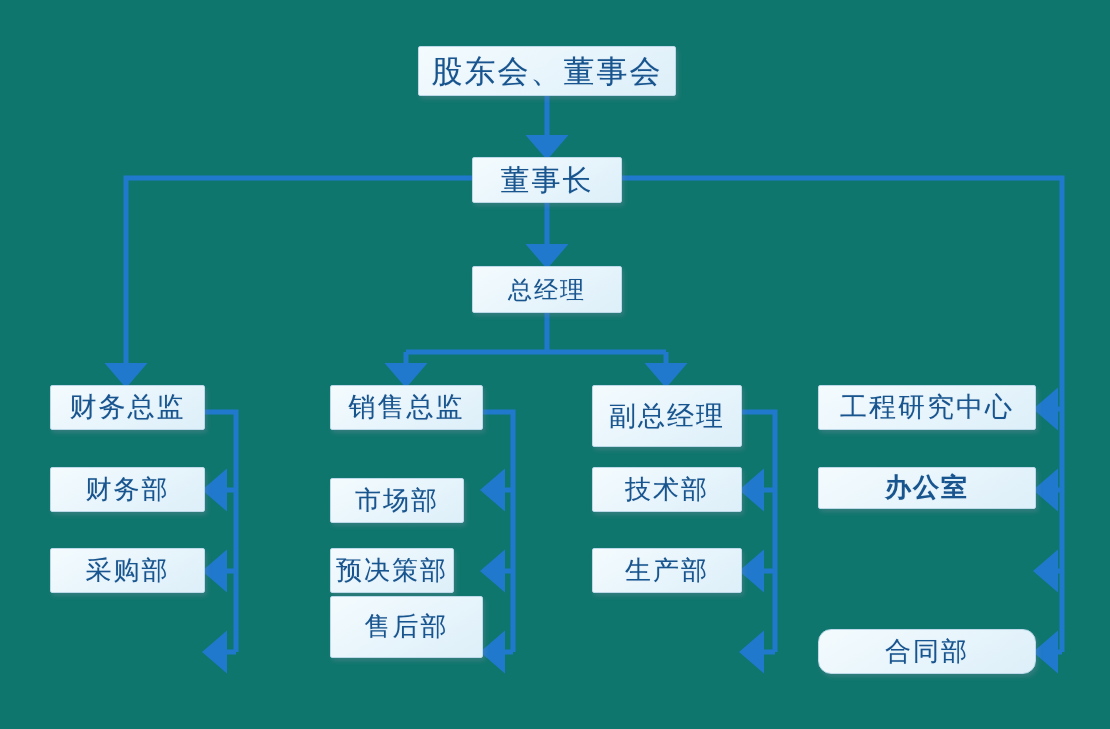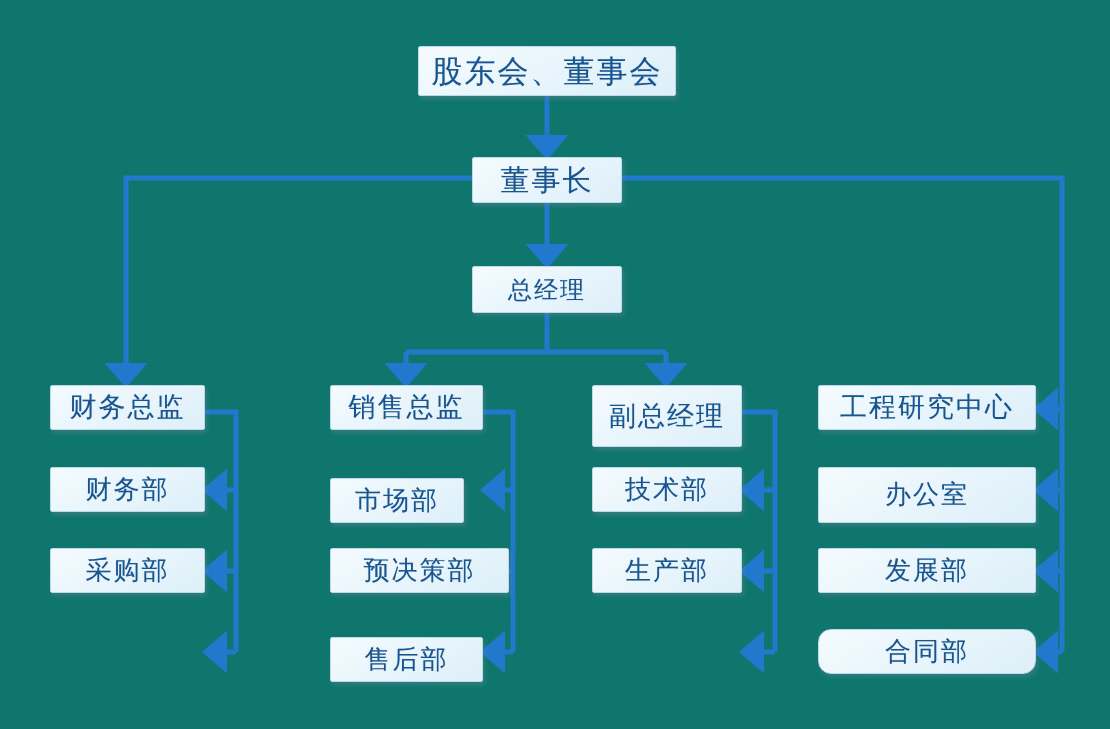--- a/index.html
+++ b/index.html
@@ -124,43 +124,40 @@
   <div class="node-box lvl-dept" style="left:50px; top:548px; width:155px; height:45px;">
     <span class="node-label">采购部</span>
   </div>
 
   <div class="node-box lvl-head" style="left:330px; top:385px; width:153px; height:45px;">
     <span class="node-label">销售总监</span>
   </div>
   <div class="node-box lvl-dept" style="left:330px; top:467px; width:134px; height:45px;margin-top:11px;">
     <span class="node-label">市场部</span>
   </div>
-  <div class="node-box lvl-dept" style="left:330px; top:548px; width:179px; height:45px;">
+  <div class="node-box lvl-dept" style="left:330px; top:548px; width:124px; height:45px;">
     <span class="node-label">预决策部</span>
   </div>
-  <div class="node-box lvl-dept" style="left:330px; top:637px; width:153px; height:45px;">
+  <div class="node-box lvl-dept" style="left:330px; top:596px; width:153px; height:62px;">
     <span class="node-label">售后部</span>
   </div>
 
   <div class="node-box lvl-head" style="left:592px; top:385px; width:150px; height:62px;">
     <span class="node-label">副总经理</span>
   </div>
   <div class="node-box lvl-dept" style="left:592px; top:467px; width:150px; height:45px;">
     <span class="node-label">技术部</span>
   </div>
   <div class="node-box lvl-dept" style="left:592px; top:548px; width:150px; height:45px;">
     <span class="node-label">生产部</span>
   </div>
 
   <div class="node-box lvl-head" style="left:818px; top:385px; width:218px; height:45px;">
     <span class="node-label">工程研究中心</span>
   </div>
-  <div class="node-box lvl-dept" style="left:818px; top:467px; width:218px; height:56px;">
+  <div class="node-box lvl-dept" style="left:818px; top:467px; width:218px; height:42px;font-weight:bold;">
     <span class="node-label">办公室</span>
-  </div>
-  <div class="node-box lvl-dept" style="left:818px; top:548px; width:218px; height:45px;">
-    <span class="node-label">发展部</span>
   </div>
   <div class="node-box lvl-dept" style="left:818px; top:629px; width:218px; height:45px;border-radius:13px;">
     <span class="node-label">合同部</span>
   </div>
 
 </div>
 
 </body></html>

